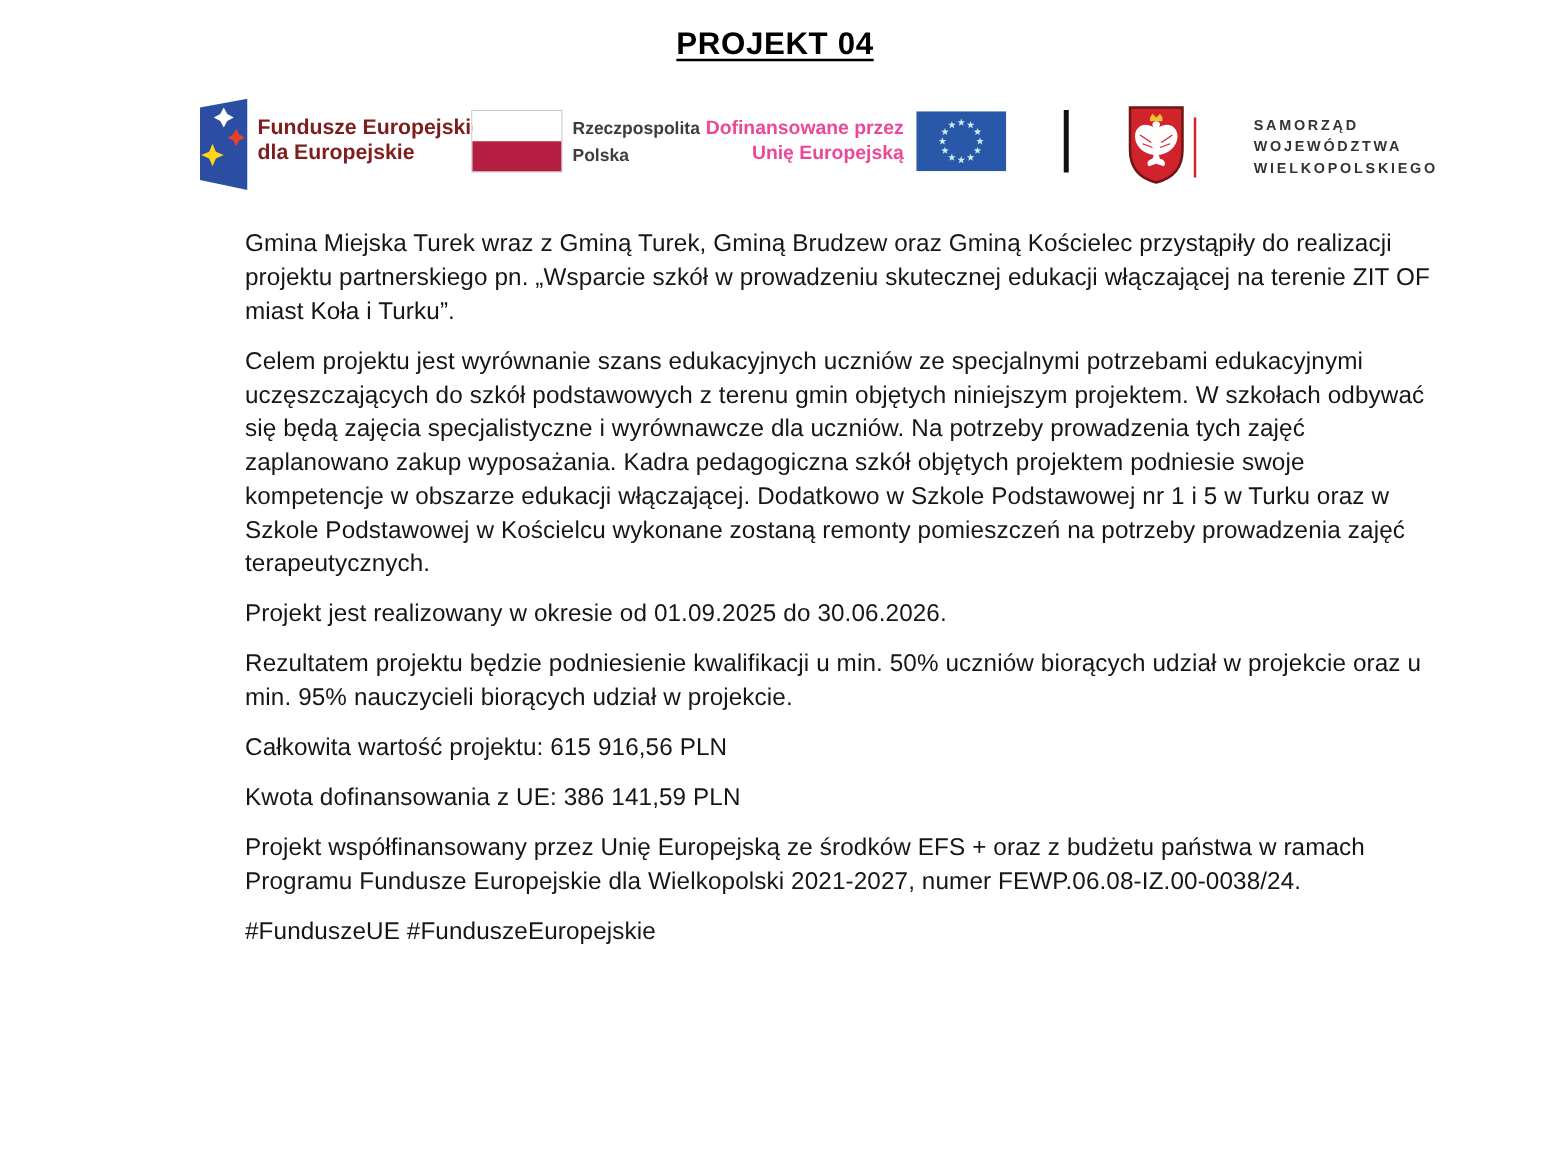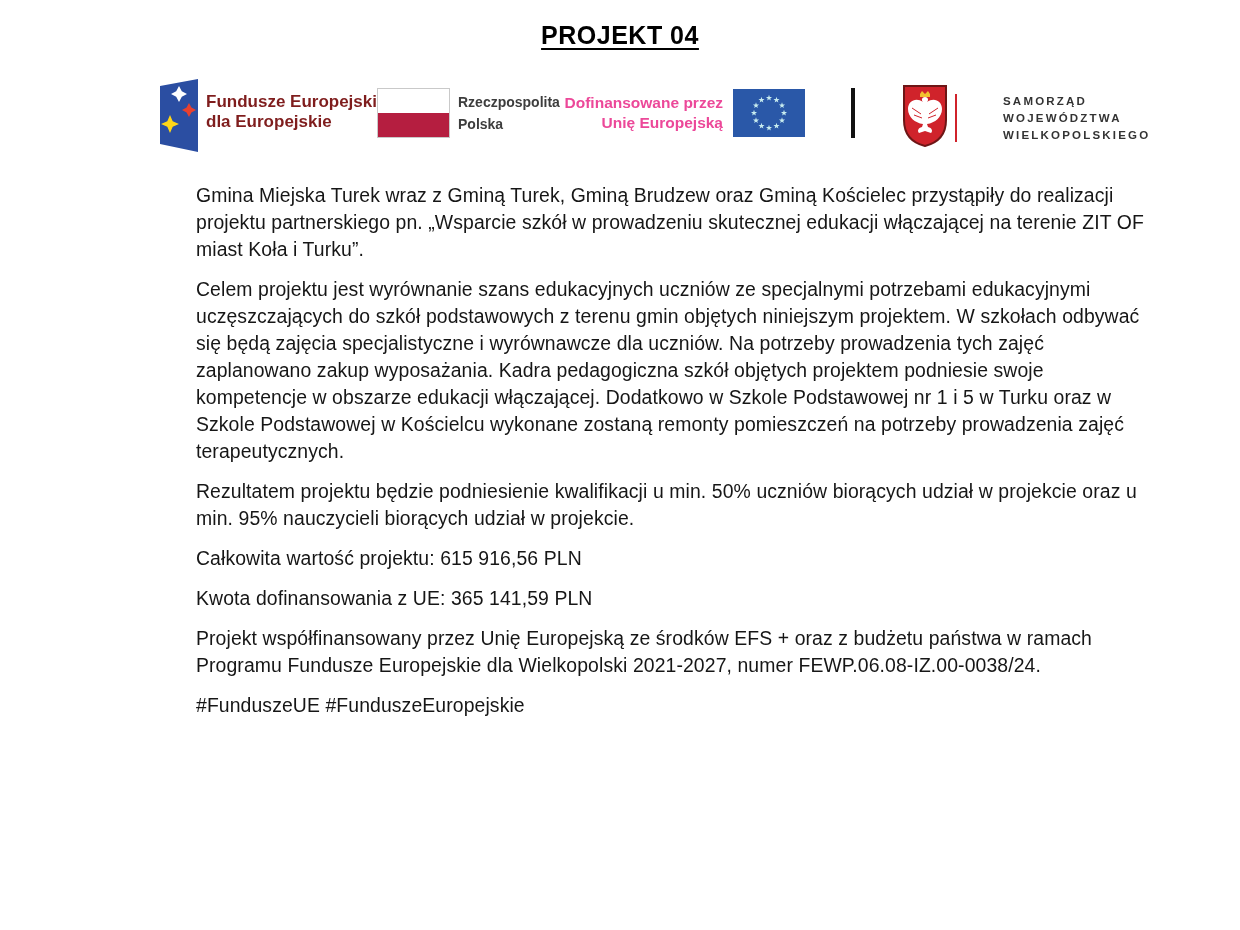--- a/index.html
+++ b/index.html
@@ -124,20 +124,21 @@
     <div class="sam-text">
       <div>SAMORZĄD</div>
       <div>WOJEWÓDZTWA</div>
       <div>WIELKOPOLSKIEGO</div>
     </div>
   </div>
 
   <div class="content">
     <p>Gmina Miejska Turek wraz z Gminą Turek, Gminą Brudzew oraz Gminą Kościelec przystąpiły do realizacji projektu partnerskiego pn. „Wsparcie szkół w prowadzeniu skutecznej edukacji włączającej na terenie ZIT OF miast Koła i Turku”.</p>
     <p>Celem projektu jest wyrównanie szans edukacyjnych uczniów ze specjalnymi potrzebami edukacyjnymi uczęszczających do szkół podstawowych z terenu gmin objętych niniejszym projektem. W szkołach odbywać się będą zajęcia specjalistyczne i wyrównawcze dla uczniów. Na potrzeby prowadzenia tych zajęć zaplanowano zakup wyposażania. Kadra pedagogiczna szkół objętych projektem podniesie swoje kompetencje w obszarze edukacji włączającej. Dodatkowo w Szkole Podstawowej nr 1 i 5 w Turku oraz w Szkole Podstawowej w Kościelcu wykonane zostaną remonty pomieszczeń na potrzeby prowadzenia zajęć terapeutycznych.</p>
+    <p>Projekt jest realizowany w okresie od 01.09.2025 do 30.06.2026.</p>
     <p>Rezultatem projektu będzie podniesienie kwalifikacji u min. 50% uczniów biorących udział w projekcie oraz u min. 95% nauczycieli biorących udział w projekcie.</p>
     <p>Całkowita wartość projektu: 615 916,56 PLN</p>
-    <p>Kwota dofinansowania z UE: 365 141,59 PLN</p>
+    <p>Kwota dofinansowania z UE: 386 141,59 PLN</p>
     <p>Projekt współfinansowany przez Unię Europejską ze środków EFS + oraz z budżetu państwa w ramach Programu Fundusze Europejskie dla Wielkopolski 2021-2027, numer FEWP.06.08-IZ.00-0038/24.</p>
     <p>#FunduszeUE #FunduszeEuropejskie</p>
   </div>
 
 </div>
 
 </body></html>

